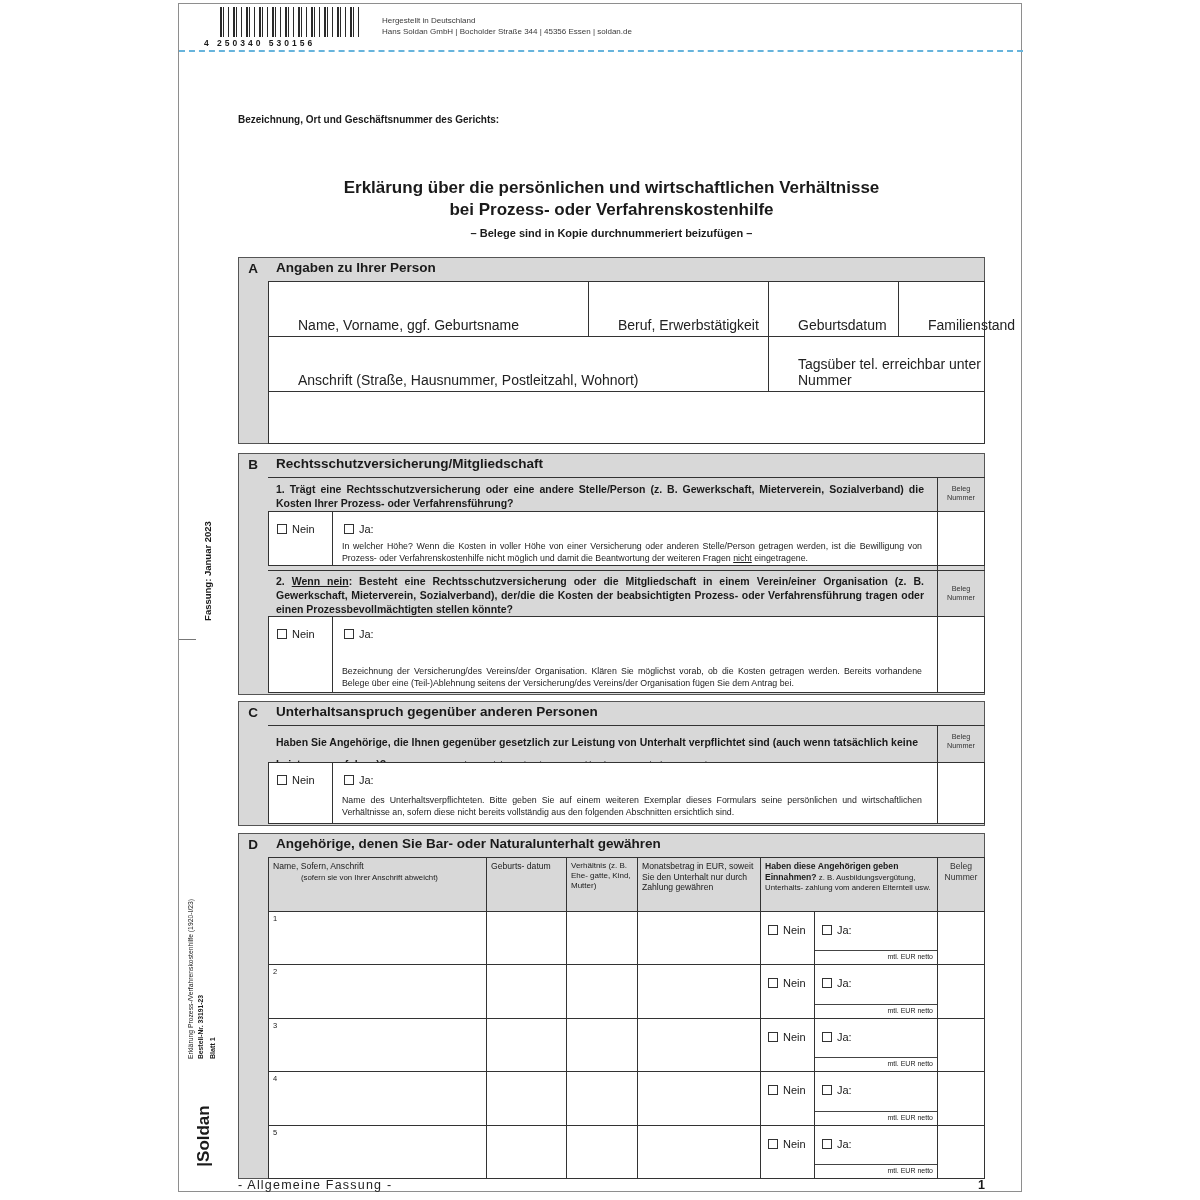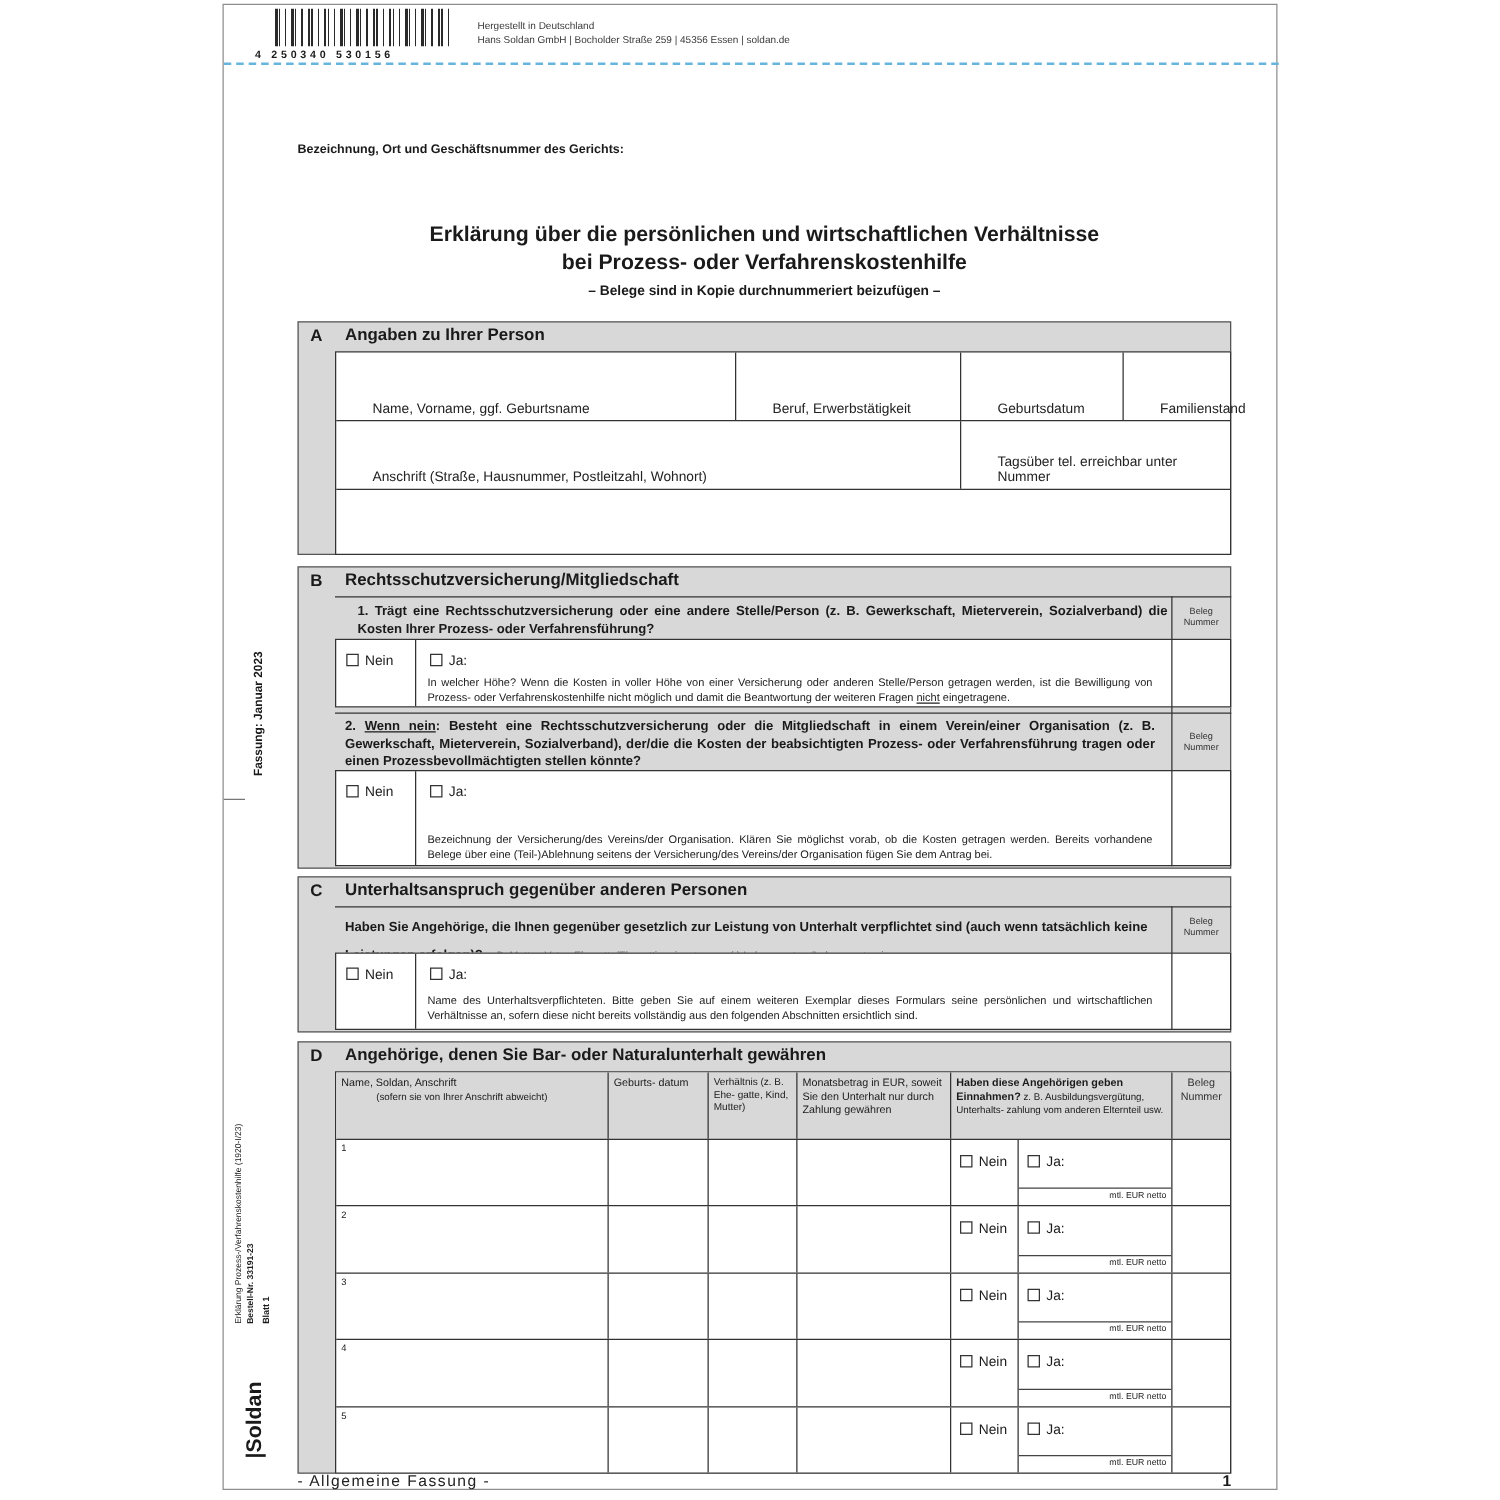--- a/index.html
+++ b/index.html
@@ -9,21 +9,21 @@
   .grey { background:#d8d8d8; border:1px solid #555; }
   .whitebox { background:#fff; border:1px solid #333; }
   .sec-letter { font-weight:bold; font-size:13.5px; width:30px; text-align:center; }
   .sec-title { font-weight:bold; font-size:13.5px; }
   .q { font-weight:bold; font-size:10.5px; line-height:1.35; text-align:justify; }
   .note { font-size:8.8px; line-height:1.4; text-align:justify; color:#222; }
   .u { text-decoration:underline; }
   .cb { display:inline-block; width:10px; height:10px; border:1.3px solid #333; background:#fff; vertical-align:-1px; margin-right:5px; }
   .cbl { font-size:11px; }
   .beleg { font-size:7.3px; line-height:1.3; text-align:center; color:#333; }
-  .flabel { font-size:11px; color:#222;padding-left:24px; }
+  .flabel { font-size:14px; color:#222;padding-left:24px; }
   .vline { border-left:1px solid #333; width:0; }
   .hline { border-top:1px solid #333; height:0; }
   .rot { white-space:nowrap; transform:translate(-50%,-50%) rotate(-90deg); }
   .atable { display:flex; flex-direction:column; }
   .arow { display:flex; border-bottom:1px solid #333; position:relative; }
   .acell { border-right:1px solid #333; position:relative; }
   .acell .flabel, .arow .flabel { position:absolute; left:5px; bottom:3px; }
   .dtable { display:flex; flex-direction:column; background:#fff; border:1px solid #333; }
   .dhead { display:flex; background:#d8d8d8; border-bottom:1px solid #333; }
   .dhead > div { border-right:1px solid #333; padding:3px 4px; font-size:8.6px; line-height:1.25; }
@@ -39,21 +39,21 @@
 <body>
 
 <div class="page">
 
   <div class="abs" style="left:25px; top:3px; width:158px;">
     <div class="barcode-bars" style="margin-left:16px;"></div>
     <div style="font-size:8.5px; letter-spacing:3px; margin-top:1px;font-weight:bold;">4 250340 530156</div>
   </div>
   <div class="abs smalltext" style="left:203px; top:12px; width:330px;">
     <div>Hergestellt in Deutschland</div>
-    <div>Hans Soldan GmbH | Bocholder Straße 259 | 45356 Essen | soldan.de</div>
+    <div>Hans Soldan GmbH | Bocholder Straße 344 | 45356 Essen | soldan.de</div>
   </div>
   <div class="abs" style="left:0; top:46px; width:844px; border-top:2px dashed #67b4dc;"></div>
 
   <div class="abs rot" style="left:28px; top:567px; font-size:9.5px; font-weight:bold;">Fassung: Januar 2023</div>
   <div class="abs" style="left:0; top:635px; width:17px; border-top:1px solid #777;"></div>
   <div class="abs rot" style="left:24px; top:975px; font-size:6.8px; line-height:1.5; text-align:left;">
     <div>Erklärung Prozess-/Verfahrenskostenhilfe (1920-I/23)</div>
     <div style="font-weight:bold;">Bestell-Nr. 33191-23</div>
     <div style="font-weight:bold; font-size:7.2px; margin-top:2px;">Blatt 1</div>
   </div>
@@ -92,21 +92,21 @@
           <span class="flabel">Tagsüber tel. erreichbar unter Nummer</span>
         </div>
     </div>
   </div>
 
   <div class="abs grey" style="left:59px; top:449px; width:747px; height:242px;"></div>
   <div class="abs sec-letter" style="left:59px; top:453px;">B</div>
   <div class="abs sec-title" style="left:97px; top:452px;">Rechtsschutzversicherung/Mitgliedschaft</div>
   <div class="abs hline" style="left:89px; top:473px; width:717px;"></div>
 
-  <div class="abs q" style="left:107px; top:478px; width:648px;">1. Trägt eine Rechtsschutzversicherung oder eine andere Stelle/Person (z. B. Gewerkschaft, Mieterverein, Sozialverband) die Kosten Ihrer Prozess- oder Verfahrensführung?</div>
+  <div class="abs q" style="left:97px; top:478px; width:648px;">1. Trägt eine Rechtsschutzversicherung oder eine andere Stelle/Person (z. B. Gewerkschaft, Mieterverein, Sozialverband) die Kosten Ihrer Prozess- oder Verfahrensführung?</div>
   <div class="abs beleg" style="left:758px; top:480px; width:48px;">
     <div>Beleg</div>
     <div>Nummer</div>
   </div>
 
   <div class="abs whitebox" style="left:89px; top:507px; width:717px; height:55px;">
     <div class="abs vline" style="left:63px; top:0; height:100%;"></div>
     <div class="abs" style="left:8px; top:7px;"><span class="cb"></span><span class="cbl">Nein</span></div>
     <div class="abs" style="left:75px; top:7px;"><span class="cb"></span><span class="cbl">Ja:</span></div>
     <div class="abs note" style="left:73px; top:28px; width:580px;"><span>In welcher Höhe? Wenn die Kosten in voller Höhe von einer Versicherung oder anderen Stelle/Person getragen werden, ist die Bewilligung von Prozess- oder Verfahrenskostenhilfe nicht möglich und damit die Beantwortung der weiteren Fragen </span><span class="u">nicht</span><span> eingetragene.</span></div>
@@ -148,21 +148,21 @@
   </div>
 
   <div class="abs vline" style="left:758px; top:721px; height:99px;"></div>
 
   <div class="abs grey" style="left:59px; top:829px; width:747px; height:346px;"></div>
   <div class="abs sec-letter" style="left:59px; top:833px;">D</div>
   <div class="abs sec-title" style="left:97px; top:832px;">Angehörige, denen Sie Bar- oder Naturalunterhalt gewähren</div>
 
   <div class="abs dtable" style="left:89px; top:853px; width:717px; height:322px;">
     <div class="dhead" style="height:54px;">
-      <div style="width:218px;"><span>Name, Soldan, Anschrift</span><br><span style="font-size:7.8px;padding-left:28px;">(sofern sie von Ihrer Anschrift abweicht)</span></div>
+      <div style="width:218px;"><span>Name, Sofern, Anschrift</span><br><span style="font-size:7.8px;padding-left:28px;">(sofern sie von Ihrer Anschrift abweicht)</span></div>
       <div style="width:80px;">Geburts- datum</div>
       <div style="width:71px; font-size:8px;"><span>Verhältnis</span> <span>(z. B. Ehe- gatte, Kind, Mutter)</span></div>
       <div style="width:123px;">Monatsbetrag in EUR, soweit Sie den Unterhalt nur durch Zahlung gewähren</div>
       <div style="width:177px;"><span style="font-weight:bold;">Haben diese Angehörigen geben Einnahmen?</span><span style="font-size:7.8px;"> z. B. Ausbildungsvergütung, Unterhalts- zahlung vom anderen Elternteil usw.</span></div>
       <div style="flex:1;" class="beleg">
           <div>Beleg</div>
           <div>Nummer</div>
         </div>
     </div>
 

